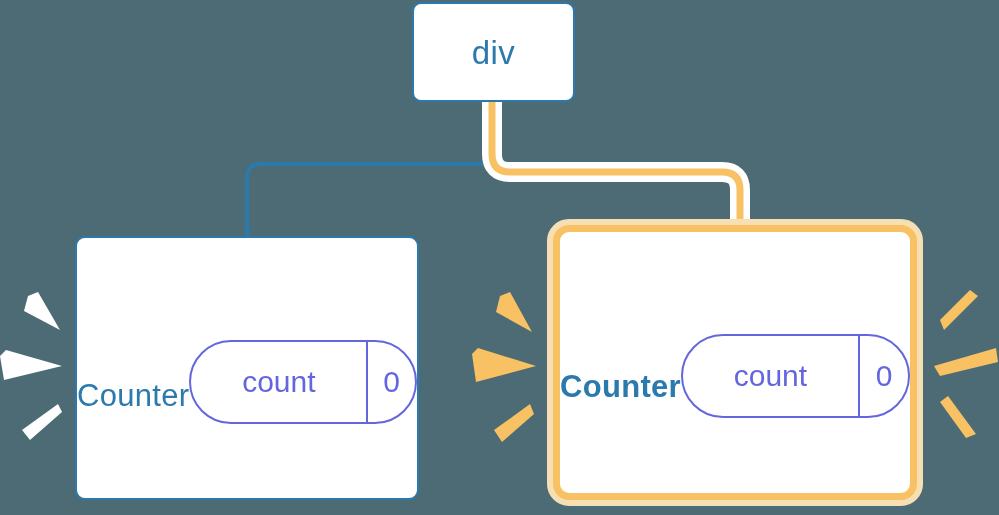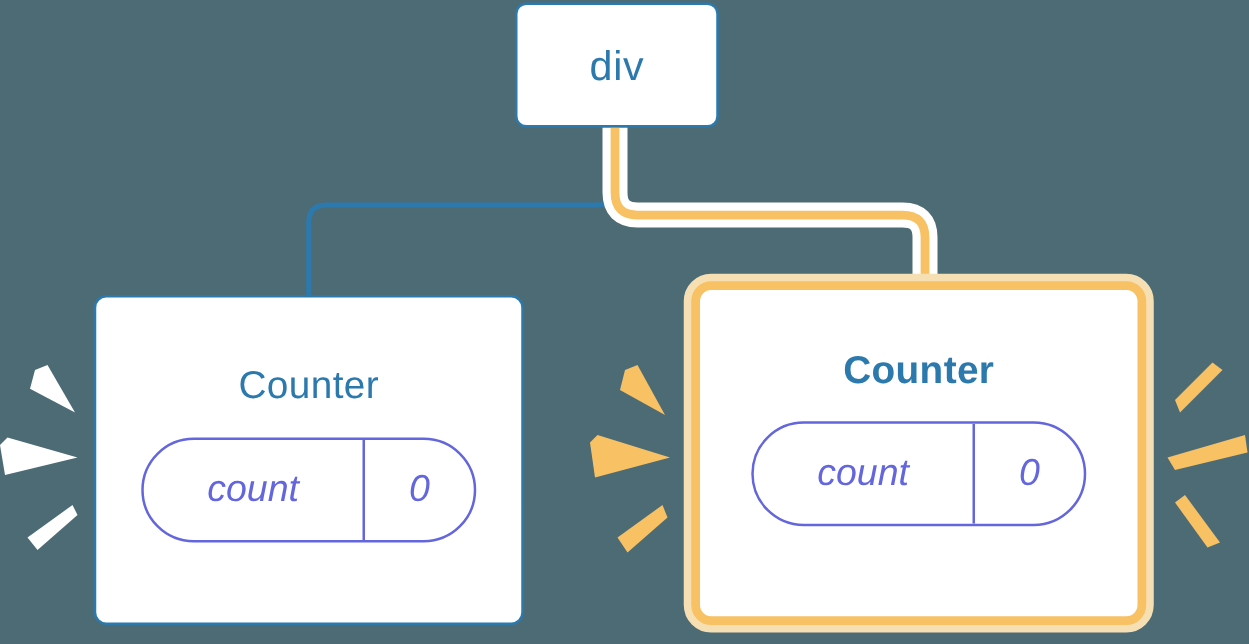--- a/index.html
+++ b/index.html
@@ -83,21 +83,21 @@
     border-radius: 16px;
     background: #ffffff;
     position: relative;
   }
 
   .counter-body {
     position: relative;
     width: 100%;
     height: 100%;
     display: flex;
-    flex-direction: column;
+    flex-direction: row;
     align-items: center;
   }
   .counter-title {
     color: #2c7aad;
     font-size: 31px;
     line-height: 1;
     letter-spacing: 0.3px;
   }
   .counter-left .counter-title {
     margin-top: 54px;
@@ -110,21 +110,20 @@
 
   
   .state-pill {
     display: flex;
     align-items: stretch;
     border: 2px solid #6366dd;
     border-radius: 999px;
     background: #ffffff;
     box-sizing: border-box;
     overflow: hidden;
-    font-style: italic;
   }
   .counter-left .state-pill {
     margin-top: 27px;
     width: 268px;
     height: 84px;
   }
   .counter-right .state-pill {
     margin-top: 26px;
     width: 268px;
     height: 84px;

